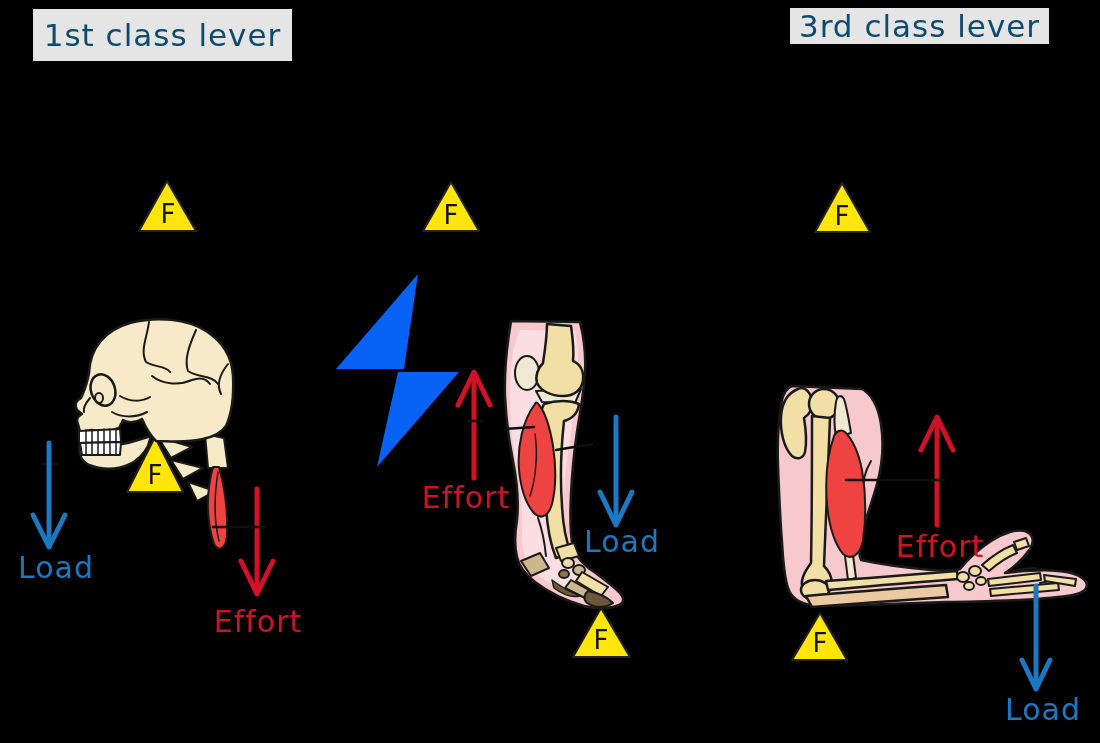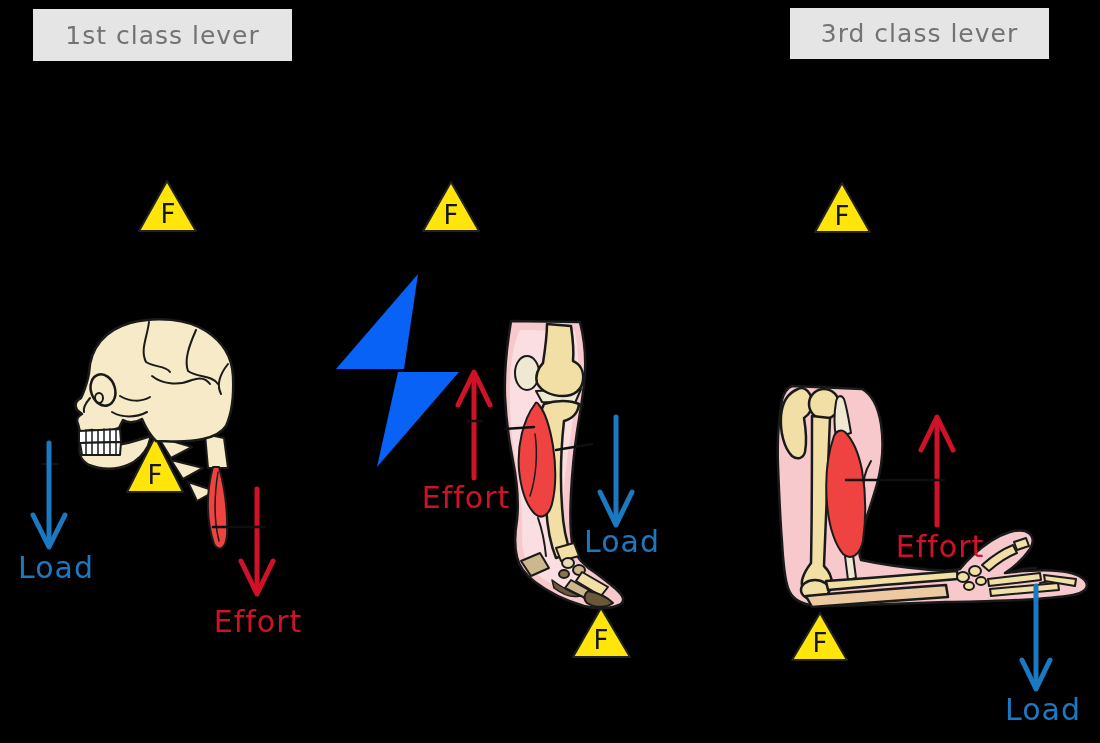--- a/index.html
+++ b/index.html
@@ -2,23 +2,23 @@
 <html><head>
 <meta charset="utf-8">
 <style>
   html,body{margin:0;padding:0;background:#000;}
   #canvas{
     position:relative;width:1100px;height:743px;background:#000;
     overflow:hidden;font-family:"DejaVu Sans",sans-serif;
   }
   #art{position:absolute;left:0;top:0;}
   .title-box{
-    position:absolute;background:#e5e5e5;color:#737373;
+    position:absolute;background:#e5e5e5;color:#0c4a6e;
     display:flex;align-items:center;justify-content:center;
-    font-size:25px;letter-spacing:1px;white-space:nowrap;
+    font-size:31px;letter-spacing:1px;white-space:nowrap;
   }
   .f-label{
     position:absolute;color:#151515;font-size:26px;line-height:30px;
     width:40px;text-align:center;
   }
   .dir-label{
     position:absolute;font-size:30px;letter-spacing:1px;line-height:32px;
     width:120px;text-align:center;white-space:nowrap;
   }
   .load-label{color:#1b79c2;}
@@ -304,21 +304,21 @@
     <g stroke="#0f0f0f" stroke-width="2.5">
       <line x1="250" y1="527" x2="265" y2="527"></line>
       <line x1="468" y1="421" x2="482" y2="421"></line>
       <line x1="930" y1="480" x2="944" y2="480"></line>
     </g>
   </svg>
 
   <div class="title-box" style="left:33px;top:9px;width:259px;height:52px">
     <span>1st class lever</span>
   </div>
-  <div class="title-box" style="left:790px;top:8px;width:259px;height:51px">
+  <div class="title-box" style="left:790px;top:8px;width:259px;height:36px">
     <span>3rd class lever</span>
   </div>
 
   <span class="f-label" style="left:148px;top:199px">F</span>
   <span class="f-label" style="left:431px;top:200px">F</span>
   <span class="f-label" style="left:822px;top:201px">F</span>
   <span class="f-label" style="left:135px;top:460px">F</span>
   <span class="f-label" style="left:581px;top:625px">F</span>
   <span class="f-label" style="left:800px;top:628px">F</span>
 

